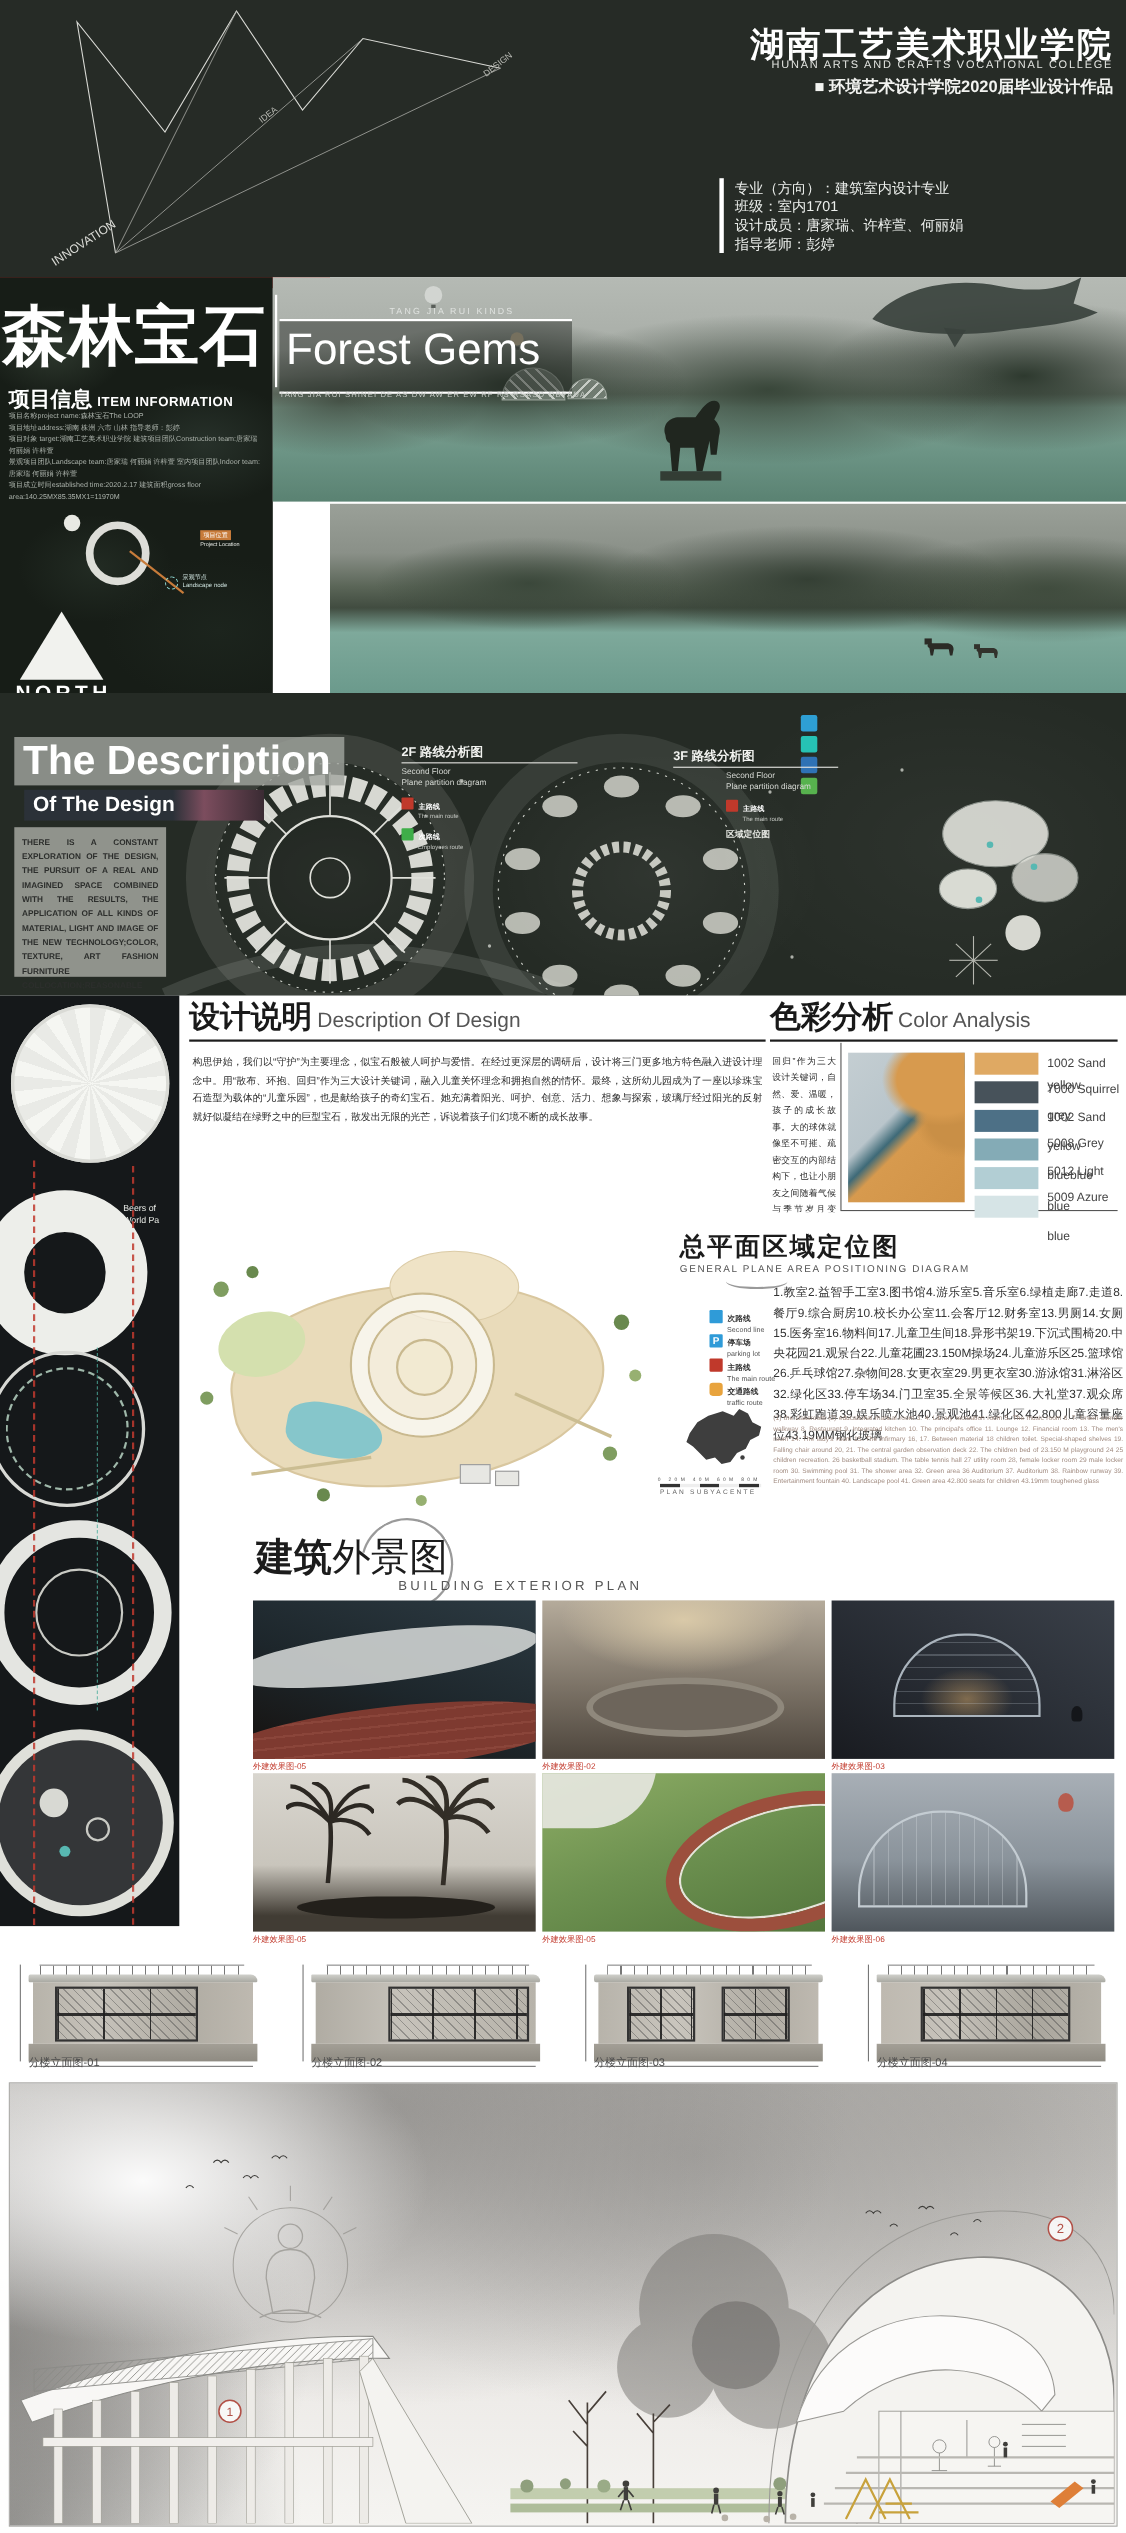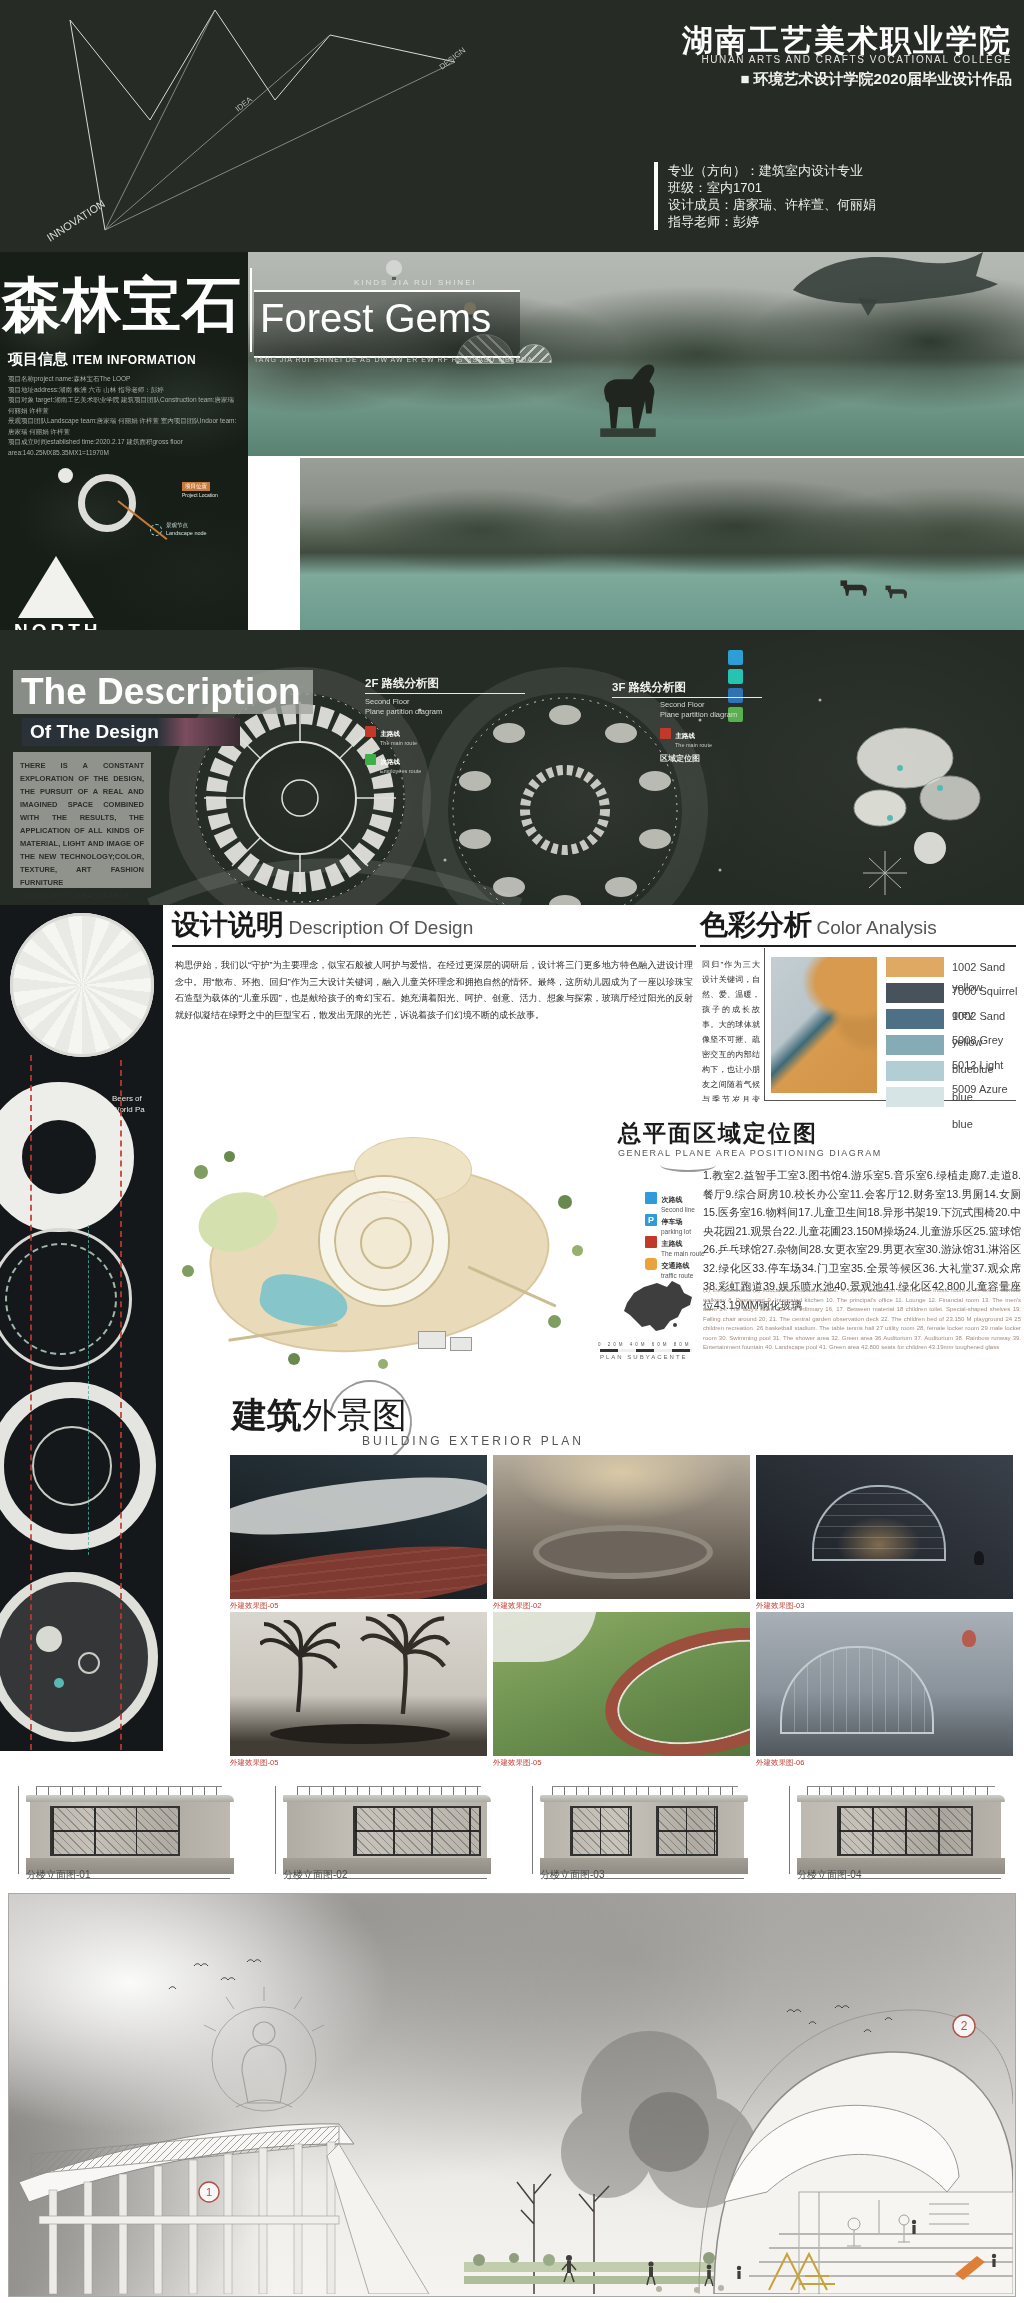--- a/index.html
+++ b/index.html
@@ -148,26 +148,26 @@
         <rect x="0" y="4" width="6" height="5" fill="#2b2b26"></rect>
     </svg>
     <svg class="a" style="left:585px;top:124px;width:28px;height:18px;" viewBox="0 0 30 20">
       <path d="M4 8 h14 c4 0 6 2 6 5 l-1 5 h-2 l-1-5 h-12 l-1 5 h-2 l-1-6 c-2-1-2-3 0-4 z" fill="#32322c"></path>
         <rect x="0" y="4" width="6" height="5" fill="#32322c"></rect>
     </svg>
   </div>
 
   <div class="a titleCN">森林宝石</div>
   <div class="a vdiv"></div>
-  <div class="a tag">KINDS JIA RUI SHINEI</div>
+  <div class="a tag">TANG JIA RUI KINDS</div>
   <div class="a fgBox">Forest Gems</div>
   <div class="a strip">TANG JIA RUI SHINEI  DE AS  DW AW  ER EW RF RS RSASD QBFADA</div>
 
   <div class="a iiHead">
-    <span style="font-size:15px;font-weight:bold;">项目信息</span>
+    <span style="font-size:19px;font-weight:bold;">项目信息</span>
     <span style="font-size:12px;font-weight:bold;letter-spacing:.5px;">ITEM INFORMATION</span>
   </div>
   <div class="a iiLines">
     <div>项目名称project name:森林宝石The LOOP</div>
     <div>项目地址address:湖南 株洲 六市 山林  指导老师：彭婷</div>
     <div>项目对象 target:湖南工艺美术职业学院 建筑项目团队Construction team:唐家瑞 何丽娟 许梓萱</div>
     <div>景观项目团队Landscape team:唐家瑞 何丽娟 许梓萱  室内项目团队Indoor team:唐家瑞 何丽娟 许梓萱</div>
     <div>项目成立时间established time:2020.2.17  建筑面积gross floor area:140.25MX85.35MX1=11970M</div>
   </div>
 

